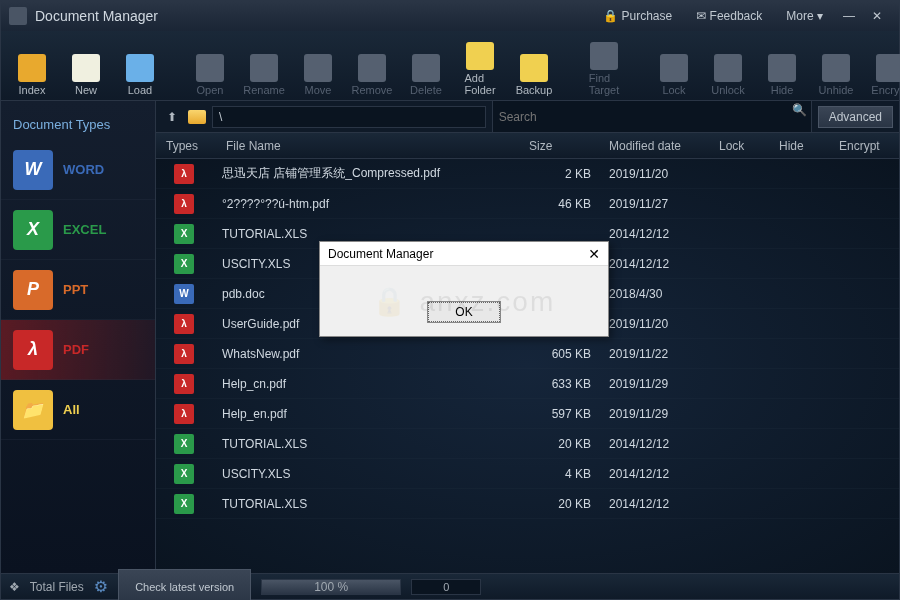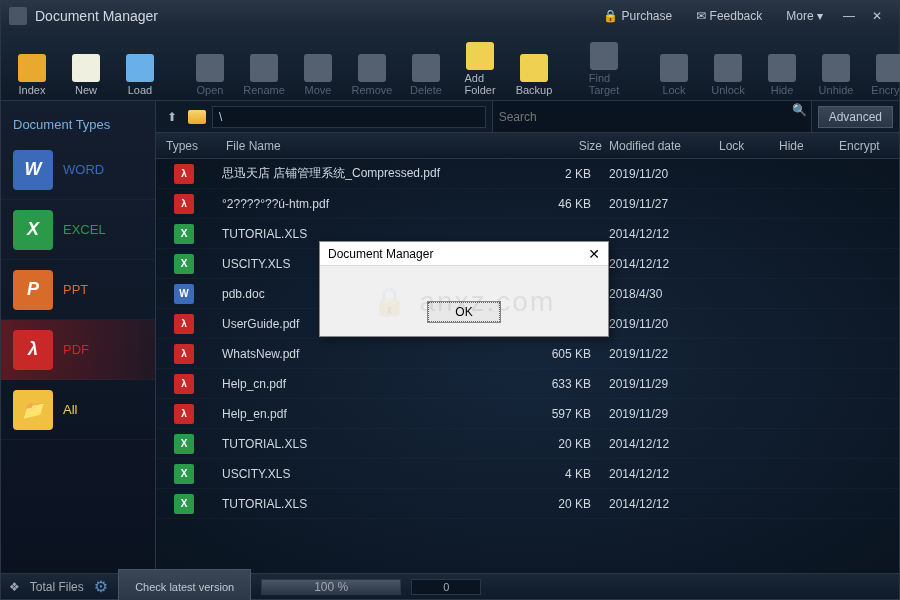--- a/index.html
+++ b/index.html
@@ -15,34 +15,34 @@
 .tb-item.dis{color:#556070;cursor:default}
 .tb-item .tb-icon{width:28px;height:28px;margin-bottom:2px;border-radius:3px}
 .tb-item .tb-label{font-size:11px}
 .tb-sep{width:1px;height:40px;background:#2a3545;margin:0 4px}
 .main{display:flex;height:calc(100% - 30px - 70px - 26px)}
 .sidebar{width:155px;background:linear-gradient(180deg,#141e2e 0%,#0a1220 100%);border-right:1px solid #2a3545;padding-top:8px}
 .sidebar-title{color:#7aafdf;font-size:13px;padding:8px 12px}
 .doc-type{height:60px;display:flex;align-items:center;padding:0 12px;cursor:pointer;border-bottom:1px solid rgba(42,53,69,.3)}
 .doc-type.active{background:linear-gradient(90deg,rgba(200,30,30,.4) 0%,rgba(200,30,30,.1) 100%)}
 .doc-type .dt-icon{width:40px;height:40px;margin-right:10px;border-radius:4px;display:flex;align-items:center;justify-content:center;font-size:18px;font-weight:bold;color:#fff;font-style:italic}
-.doc-type .dt-label{font-size:13px;font-weight:normal}
+.doc-type .dt-label{font-size:13px;font-weight:bold}
 .content{flex:1;display:flex;flex-direction:column}
 .pathbar{height:32px;background:#0f1a28;display:flex;align-items:center;padding:0 6px;gap:6px;border-bottom:1px solid #2a3545}
 .up-btn{width:20px;height:20px;color:#b0b8c0;cursor:pointer;display:flex;align-items:center;justify-content:center}
 .folder-icon-sm{width:18px;height:14px;background:linear-gradient(180deg,#f9d56e 0%,#e8a92e 100%);border-radius:2px}
 .path-input{flex:1;height:22px;background:#0a1420;border:1px solid #2a3545;color:#c0c8d0;padding:0 6px}
 .search-wrap{position:relative;width:320px}
 .search-input{width:100%;height:33px;background:#0a1420;border:1px solid #2a3545;color:#c0c8d0;padding:0 24px 0 6px}
 .search-icon{position:absolute;right:4px;top:3px;color:#808890}
 .adv-btn{height:22px;padding:0 10px;background:linear-gradient(180deg,#3a4555 0%,#2a3545 100%);border:1px solid #4a5565;color:#c0c8d0;cursor:pointer}
 .headers{height:26px;background:linear-gradient(180deg,#1a2838 0%,#0f1a28 100%);display:flex;align-items:center;color:#b0b8c0;border-bottom:1px solid #2a3545;font-size:12px}
 .col-types{width:60px;padding-left:10px}
 .col-name{flex:1;padding-left:10px}
-.col-size{width:80px;text-align:right;padding-right:7px}
+.col-size{width:80px;padding-right:22px}
 .col-date{width:110px}
 .col-lock{width:60px}
 .col-hide{width:60px}
 .col-enc{width:60px}
 .filelist{flex:1;overflow-y:auto;background:radial-gradient(ellipse at center,#15253a 0%,#0a1420 100%)}
 .filelist::-webkit-scrollbar{width:10px}
 .filelist::-webkit-scrollbar-track{background:#0f1a28}
 .filelist::-webkit-scrollbar-thumb{background:#2a3545}
 .row{height:30px;display:flex;align-items:center;color:#d0d8e0;border-bottom:1px solid rgba(42,53,69,.2)}
 .row .ft-icon{width:20px;height:20px;margin-left:18px;border-radius:2px;display:flex;align-items:center;justify-content:center;font-size:10px;font-weight:bold;color:#fff}

